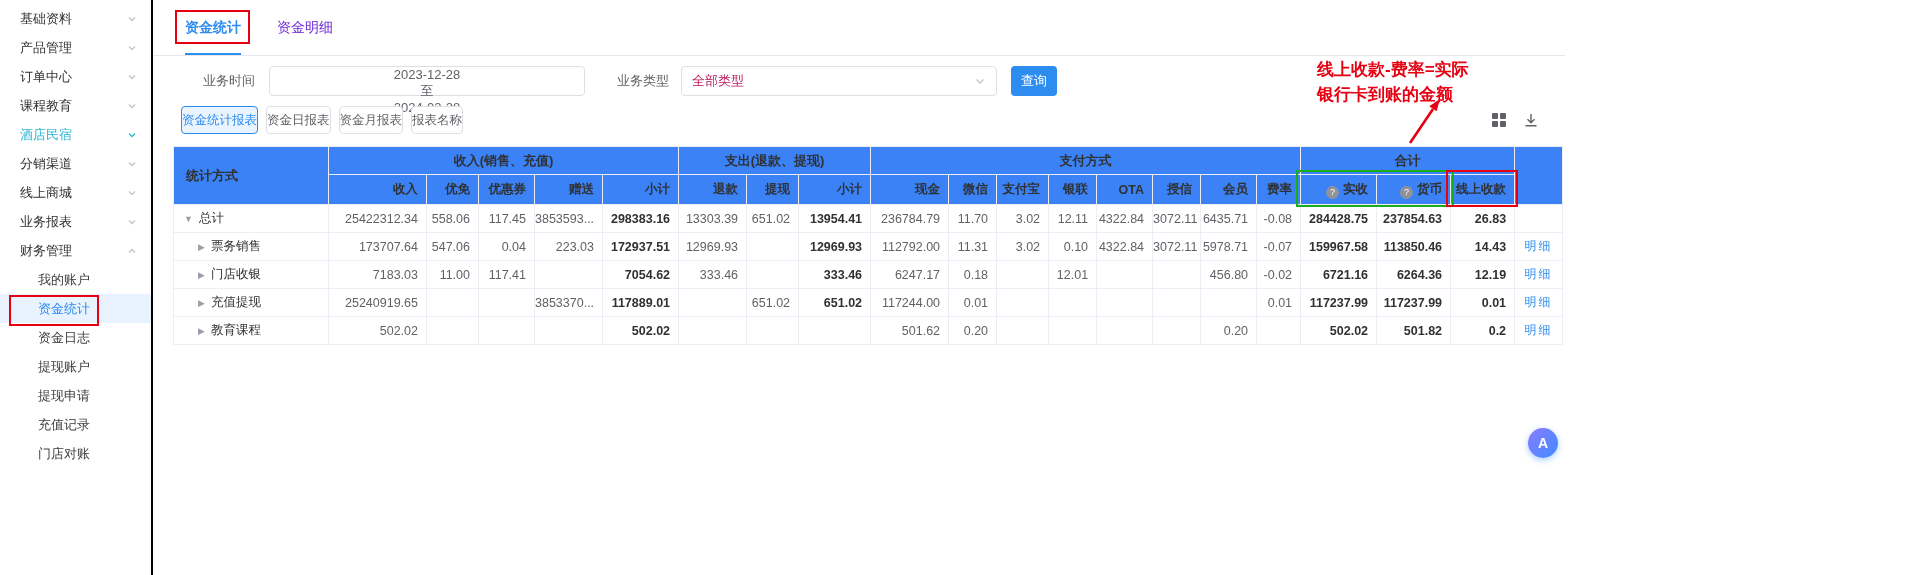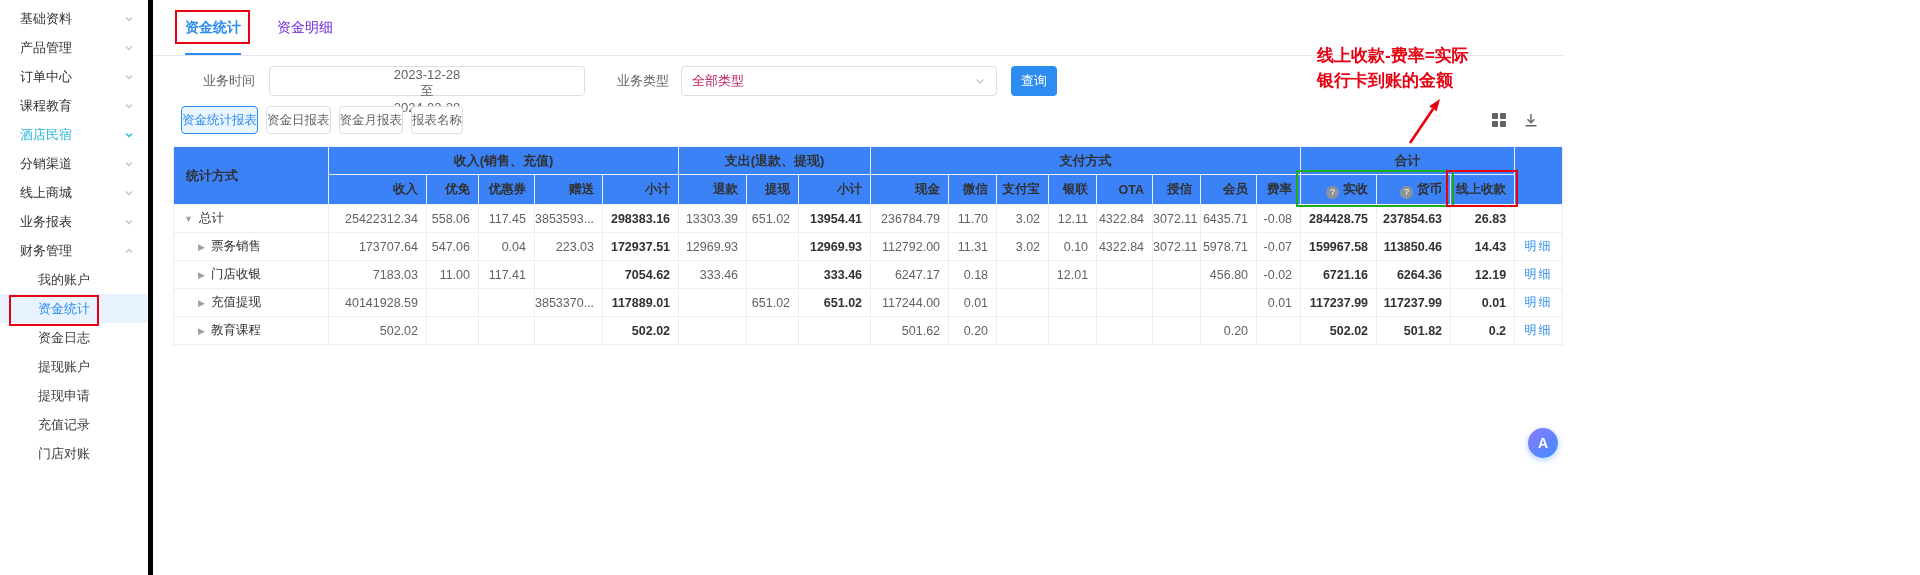--- a/index.html
+++ b/index.html
@@ -1,21 +1,21 @@
 <!DOCTYPE html>
 <html style="--anno-red: #e60012; --anno-green: #1aad19;"><head>
 <meta charset="utf-8">
 <style>
   * { margin:0; padding:0; box-sizing:border-box; }
   html,body { width:1920px; height:575px; background:#fff; overflow:hidden;
     font-family:"Liberation Sans","DejaVu Sans",sans-serif; }
   .app { display:flex; width:1565px; height:575px; background:#fff; position:relative; }
 
   
-  .sidebar { width:153px; flex-shrink:0; border-right:5px solid #000000; padding-top:4px; background:#fff; }
+  .sidebar { width:153px; flex-shrink:0; border-right:2px solid #000000; padding-top:4px; background:#fff; }
   .side-item { height:29px; display:flex; align-items:center; justify-content:space-between;
     padding:0 14px 0 20px; font-size:13px; color:#303133; cursor:pointer; }
   .side-item .chev { color:#c0c4cc; display:flex; align-items:center; }
   .side-item.accent, .side-item.accent .chev { color:#2ab5d6; }
   .side-sub { height:29px; line-height:29px; padding-left:38px; font-size:13px; color:#404040;
     cursor:pointer; position:relative; }
   .side-sub.active { background:#e8f3ff; color:#2d8cf0; }
   .side-sub.annotated::after { content:""; position:absolute; left:9px; top:1px; width:86px; height:27px;
     border:2px solid var(--anno-red); pointer-events:none; }
 
@@ -68,21 +68,21 @@
   .detail-link { color:#2d8cf0; letter-spacing:2px; cursor:pointer; font-size:12px; }
   .help { display:inline-block; width:13px; height:13px; border-radius:50%; background:#8f9399;
     color:#fff; font-size:9px; line-height:13px; text-align:center; margin-right:4px;
     vertical-align:-2px; font-weight:normal; cursor:pointer; }
   .green-frame { position:absolute; left:1123px; top:24px; width:158px; height:37px;
     border:2px solid var(--anno-green); pointer-events:none; }
   .red-frame { position:absolute; left:1273px; top:24px; width:72px; height:37px;
     border:2px solid var(--anno-red); pointer-events:none; }
 
   
-  .annotation { position:absolute; left:1164px; top:44px; color:var(--anno-red);
+  .annotation { position:absolute; left:1164px; top:58px; color:var(--anno-red);
     font-size:17px; font-weight:bold; line-height:1.45; white-space:nowrap; }
   .anno-arrow { position:absolute; left:1247px; top:96px; pointer-events:none; }
 
   
   .avatar { position:absolute; left:1528px; top:428px; width:30px; height:30px; border-radius:50%;
     background:linear-gradient(135deg,#8a7bff,#3f8cff); color:#fff; display:flex; align-items:center;
     justify-content:center; font-weight:bold; font-size:14px; cursor:pointer;
     box-shadow:0 2px 6px rgba(63,140,255,.45); }
 </style>
 </head>
@@ -354,21 +354,21 @@
               <td class="td-num"></td>
               <td class="td-num">456.80</td>
               <td class="td-num">-0.02</td>
               <td class="td-num bold">6721.16</td>
               <td class="td-num bold">6264.36</td>
               <td class="td-num bold">12.19</td>
               <td class="td-detail"><span class="detail-link">明细</span></td>
             </tr>
             <tr>
               <td class="td-name level1"><span class="arrow">▶</span><span>充值提现</span></td>
-              <td class="td-num">40141928.59</td>
+              <td class="td-num">25240919.65</td>
               <td class="td-num"></td>
               <td class="td-num"></td>
               <td class="td-num">3853370...</td>
               <td class="td-num bold">117889.01</td>
               <td class="td-num"></td>
               <td class="td-num">651.02</td>
               <td class="td-num bold">651.02</td>
               <td class="td-num">117244.00</td>
               <td class="td-num">0.01</td>
               <td class="td-num"></td>

